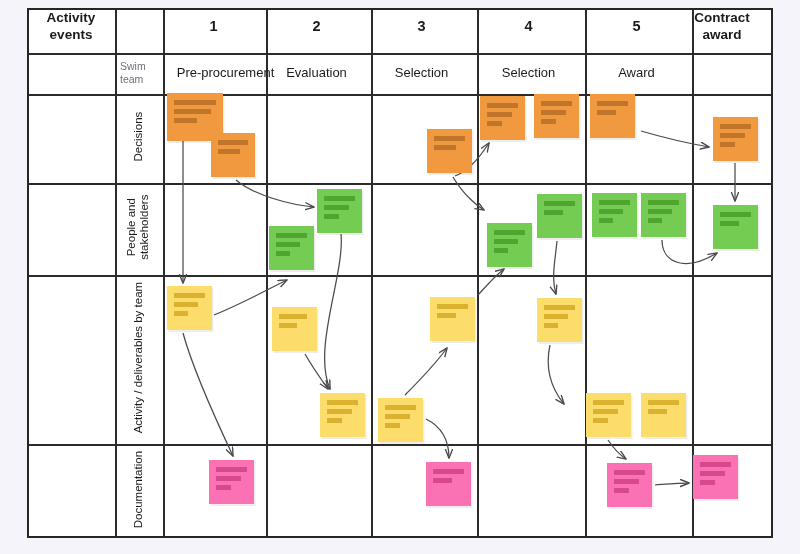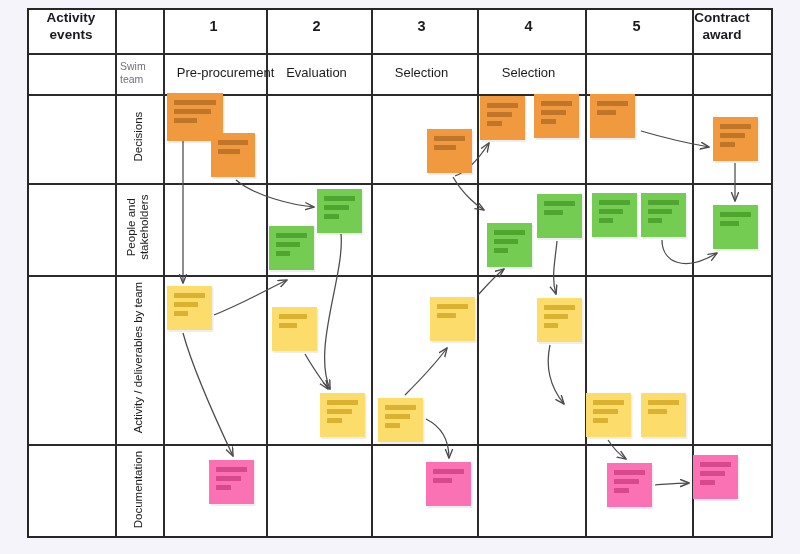--- a/index.html
+++ b/index.html
@@ -150,20 +150,21 @@
   <div class="cell-text hdr-num" style="left:585px; top:10px; width:103px; height:33px;">5</div>
 
   <div class="cell-text hdr-corner" style="left:694px; top:10px; width:56px; height:33px; justify-content:flex-start; text-align:center;">Contract award</div>
 
   <div class="cell-text hdr-swim" style="left:116px; top:52px; width:46px; height:41px; justify-content:flex-start; text-align:left; padding-left:4px;">Swim team</div>
 
   <div class="cell-text hdr-phase" style="left:176px; top:52px; width:99px; height:41px;">Pre-procurement</div>
   <div class="cell-text hdr-phase" style="left:266px; top:52px; width:101px; height:41px;">Evaluation</div>
   <div class="cell-text hdr-phase" style="left:371px; top:52px; width:101px; height:41px;">Selection</div>
   <div class="cell-text hdr-phase" style="left:477px; top:52px; width:103px; height:41px;">Selection</div>
+  <div class="cell-text hdr-phase" style="left:585px; top:52px; width:103px; height:41px;">Award</div>
 
   <div class="lane-label" style="top:93px; height:88px;">
     <span>Decisions</span>
   </div>
   <div class="lane-label" style="top:182px; height:91px;">
     <span style="white-space:pre-line;">People and
 stakeholders</span>
   </div>
   <div class="lane-label" style="top:274px; height:168px;">
     <span>Activity / deliverables by team</span>

